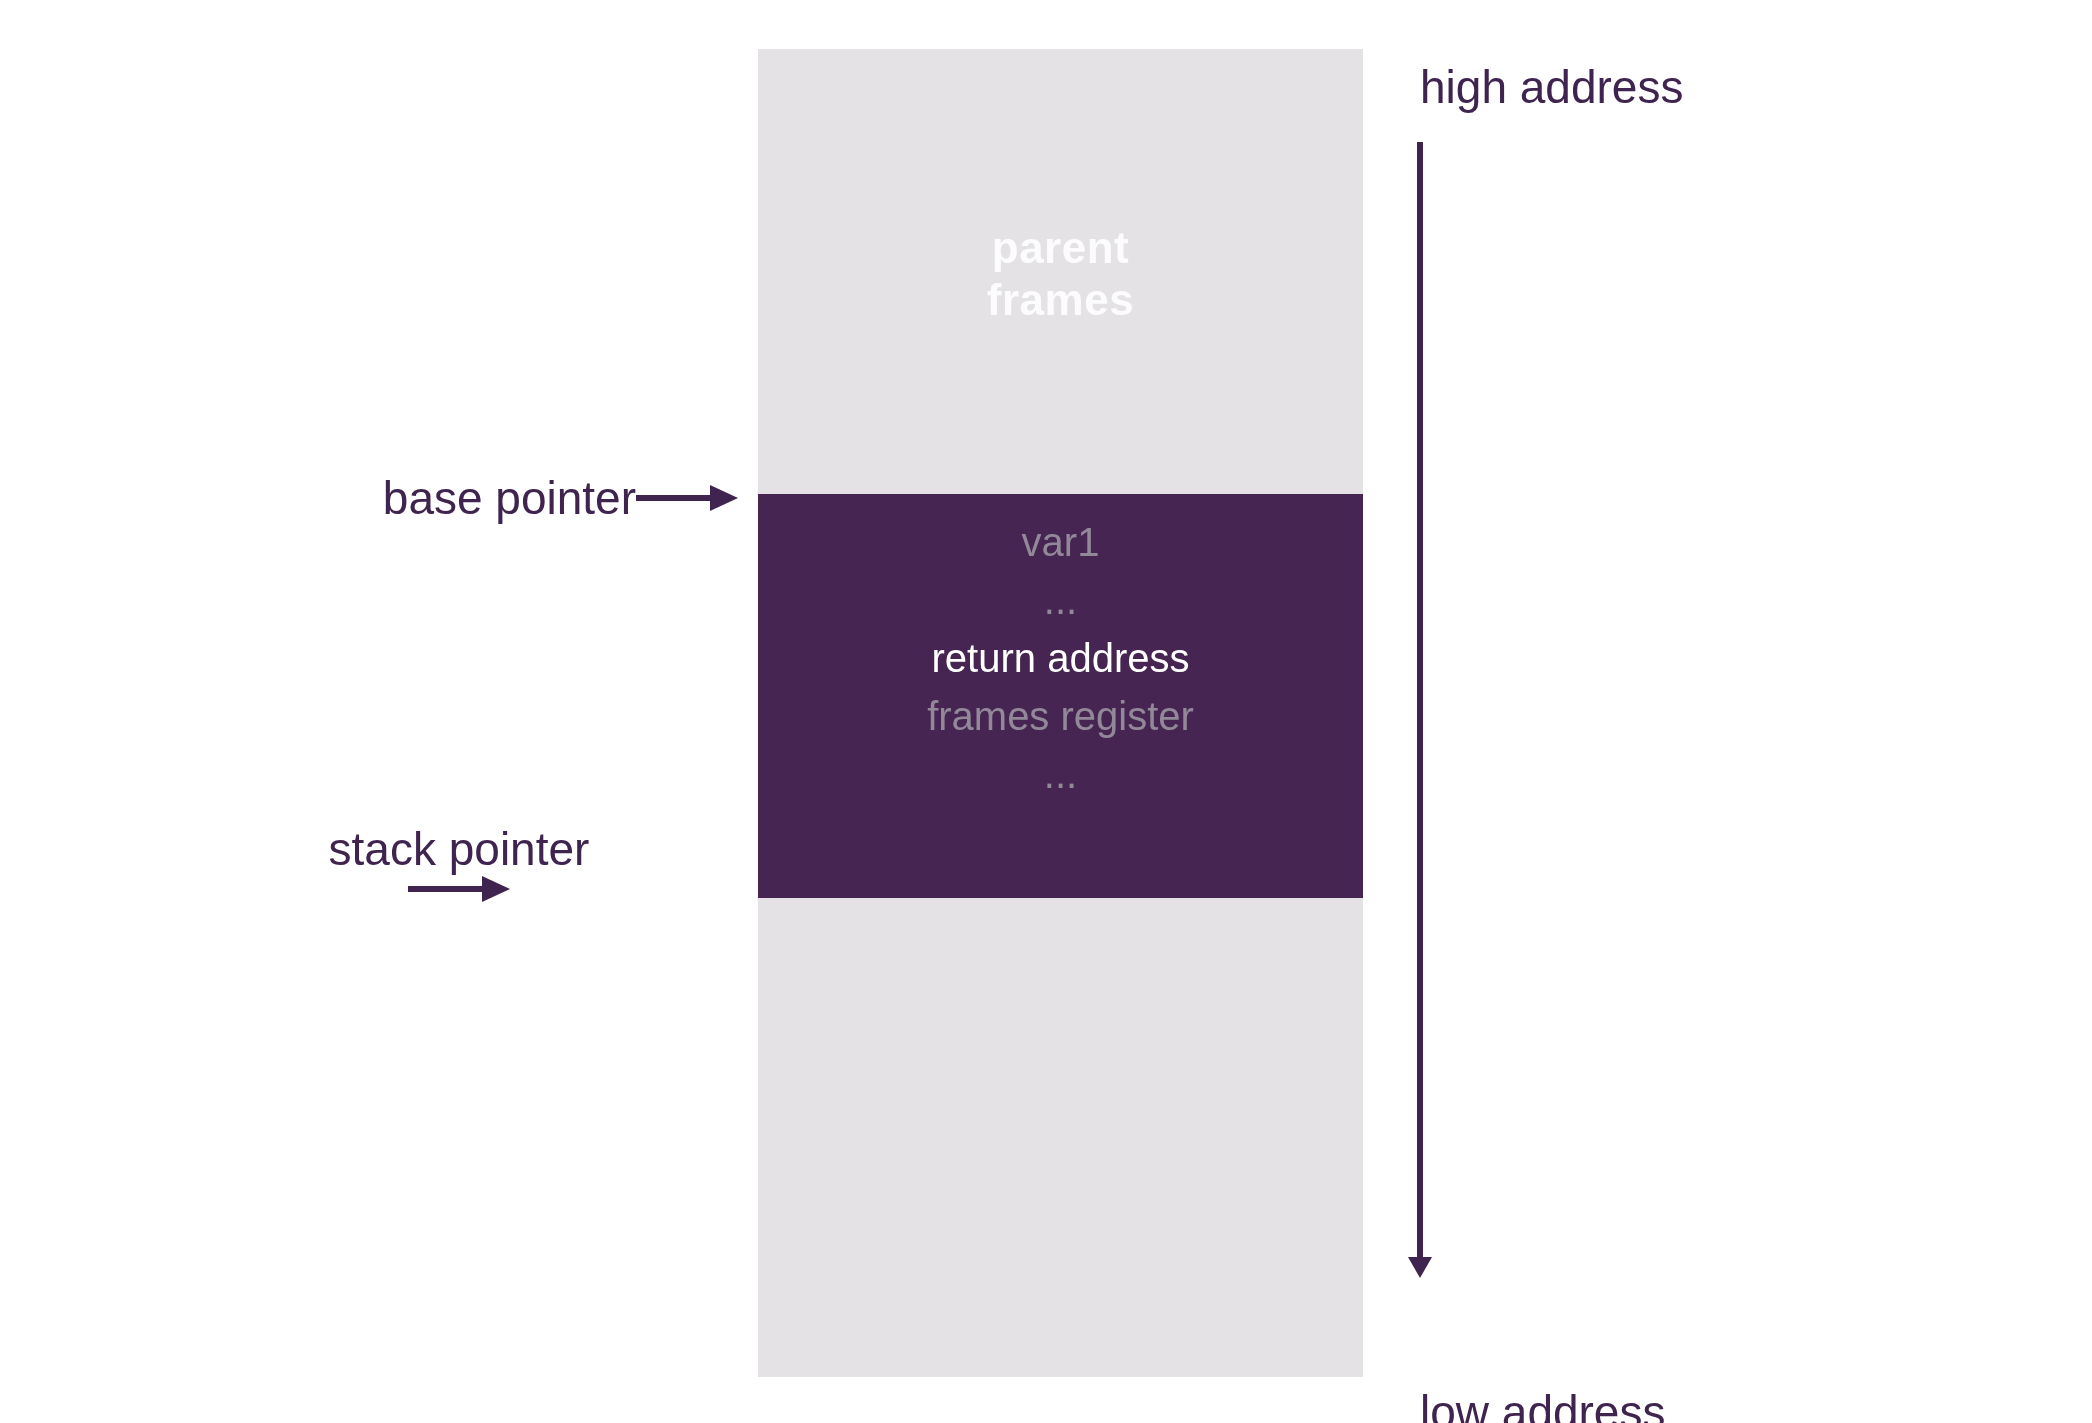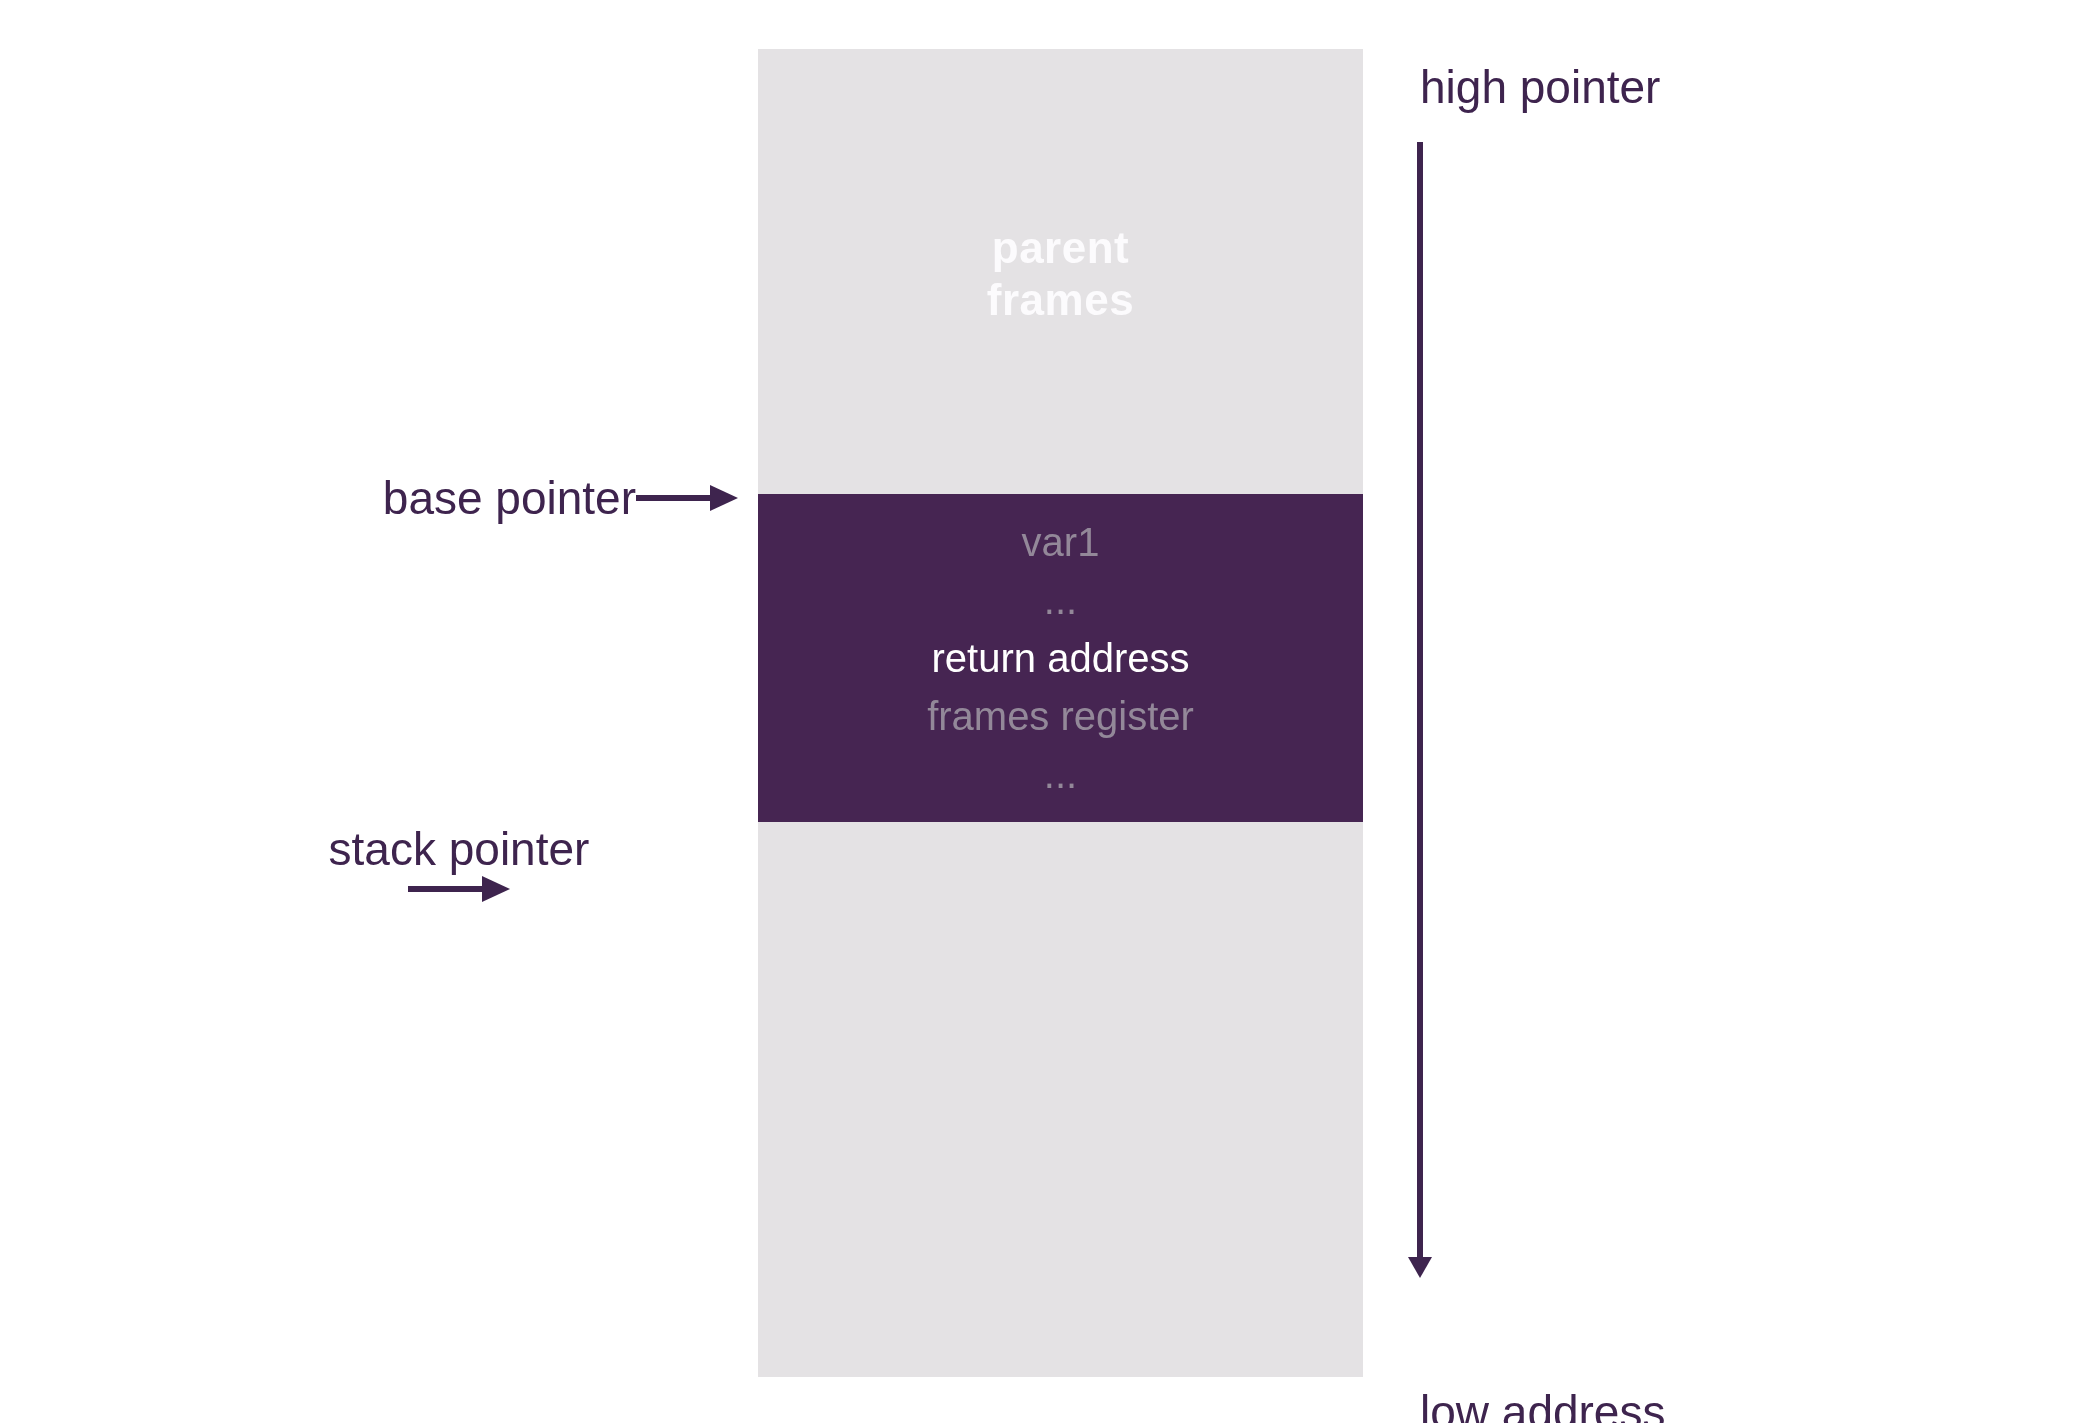--- a/index.html
+++ b/index.html
@@ -38,21 +38,21 @@
     letter-spacing: 0.5px;
   }
   .parent-frames div { display: block; }
 
   
   .frame-box {
     position: absolute;
     left: 0;
     top: 445px;
     width: 100%;
-    height: 328px;
+    height: 404px;
     background: var(--frame-purple, #462552);
     box-sizing: border-box;
     padding-top: 19px;
     text-align: center;
   }
   .frame-line {
     display: block;
     font-size: 40px;
     line-height: 58px;
     color: var(--muted-text, #938899);
@@ -155,18 +155,18 @@
   </div>
 
   <div class="pointer-row stack">
     <span class="pointer-label">stack pointer</span>
     <span class="h-arrow">
       <span class="shaft"></span>
       <span class="head"></span>
     </span>
   </div>
 
-  <div class="address-label high">high pointer</div>
+  <div class="address-label high">high address</div>
   <div class="v-arrow-shaft"></div>
   <div class="v-arrow-head"></div>
   <div class="address-label low">low address</div>
 
 </div>
 
 </body></html>

